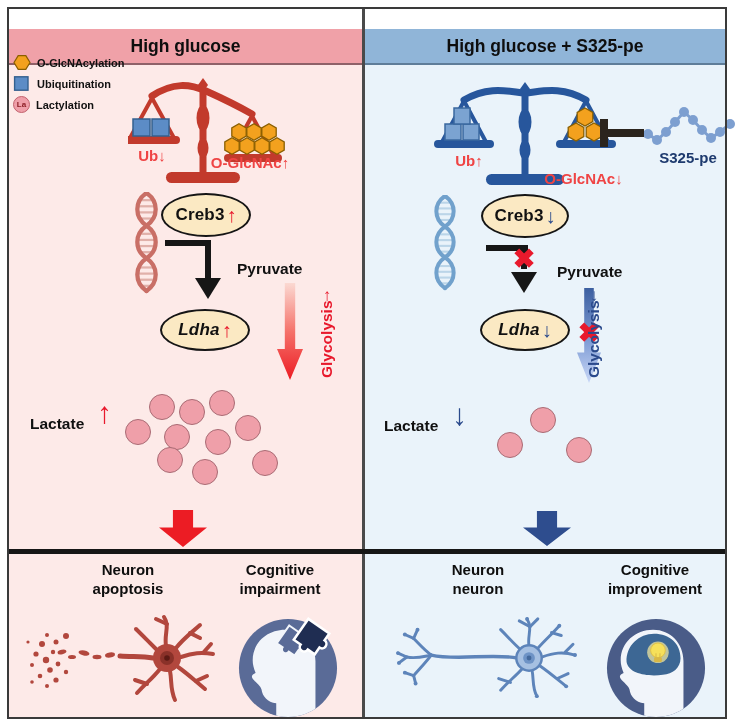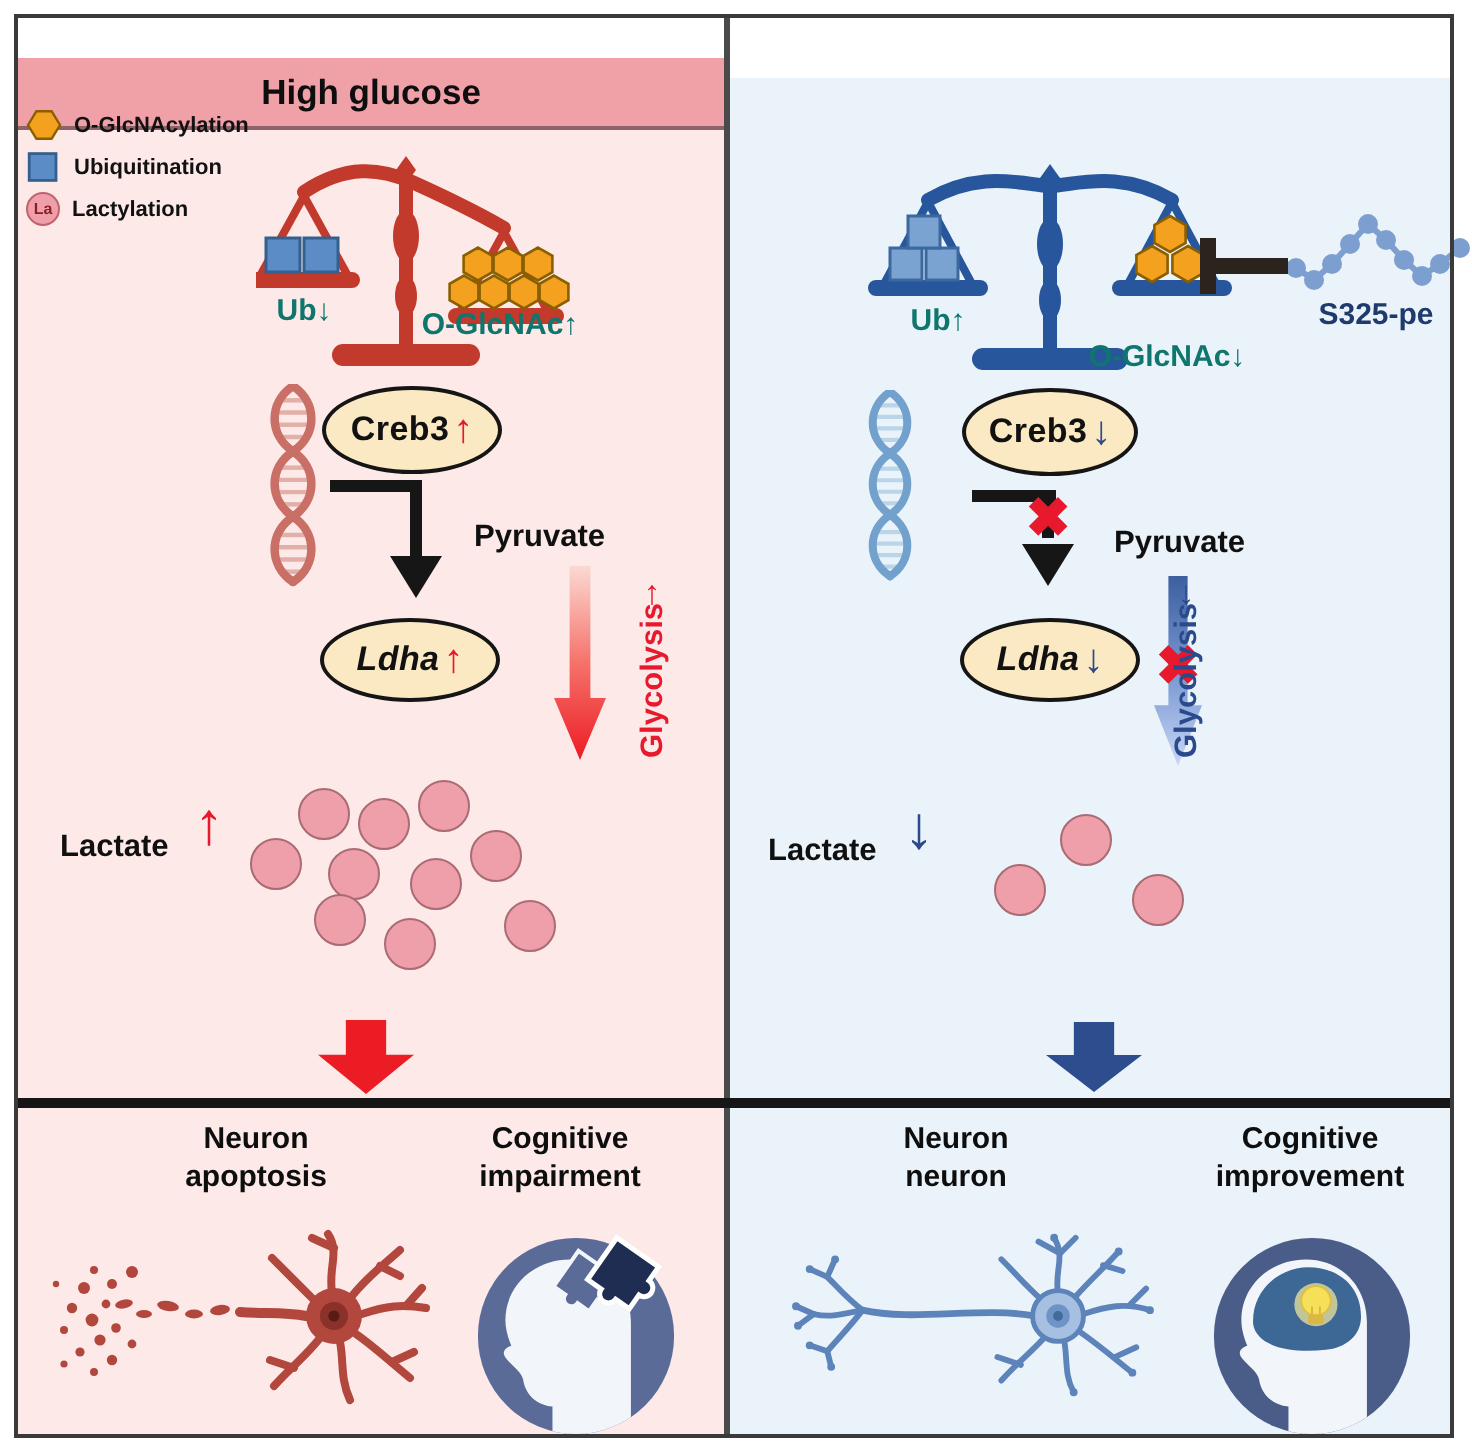--- a/index.html
+++ b/index.html
@@ -12,21 +12,21 @@
   .vdivider{left:362px;top:9px;width:3px;height:708px;background:#4a4a4a;}
   .hdivider{left:9px;top:549px;width:716px;height:5px;background:#161616;}
   .header{top:9px;height:36px;display:flex;align-items:center;justify-content:center;
           font-size:17.5px;font-weight:bold;color:#0e0e0e;box-sizing:border-box;margin-top:20px;}
   .header-left{left:9px;width:353px;background:#f0a1a8;border-bottom:2px solid #8f6168;}
   .header-right{left:365px;width:360px;background:#90b5d8;border-bottom:2px solid #5f7d99;}
   .legend-row{display:flex;align-items:center;gap:6px;height:19px;}
   .legend-label{font-size:11px;font-weight:bold;color:#111;white-space:nowrap;}
   .la-badge{width:17px;height:17px;border-radius:50%;background:#ef9fa9;border:1px solid #c2626e;
             display:flex;align-items:center;justify-content:center;font-size:8px;font-weight:bold;color:#8c1f26;box-sizing:border-box;}
-  .scale-label{font-weight:bold;font-size:15px;color:#0f766e;text-align:center;white-space:nowrap;}
+  .scale-label{font-weight:bold;font-size:15px;color:#ef4444;text-align:center;white-space:nowrap;}
   .oval{background:#fbe9c3;border:2.5px solid #151515;border-radius:50%;display:flex;
         align-items:center;justify-content:center;font-weight:bold;font-size:17px;color:#111;box-sizing:border-box;}
   .oval .gene{letter-spacing:.2px;}
   .it{font-style:italic;}
   .arrow-red{color:#e8192c;font-weight:bold;}
   .arrow-navy{color:#2b4a8c;font-weight:bold;}
   .oval .updn{font-size:20px;margin-left:2px;line-height:1;}
   .bar{background:#161616;}
   .tri-down{width:0;height:0;border-left:13px solid transparent;border-right:13px solid transparent;border-top:21px solid #161616;}
   .pyruvate{font-size:15.5px;font-weight:bold;color:#101010;text-align:left;}
@@ -50,20 +50,23 @@
 </head>
 <body>
 
 <div id="canvas">
 
   <div class="abs panel-bg-left"></div>
   <div class="abs panel-bg-right"></div>
   <div class="abs header header-left">
     <span>High glucose</span>
   </div>
+  <div class="abs header header-right">
+    <span>High glucose + S325-pe</span>
+  </div>
   <div class="abs vdivider"></div>
   <div class="abs hdivider"></div>
 
   <div class="abs" style="left:13px;top:53px;">
     <div class="legend-row">
       <svg width="18" height="17" viewBox="0 0 18 17">
         <polygon points="1,8.5 5.2,1.6 12.8,1.6 17,8.5 12.8,15.4 5.2,15.4" fill="#f3a11e" stroke="#8a5f00" stroke-width="1.2"></polygon>
       </svg>
       <span class="legend-label">O-GlcNAcylation</span>
     </div>

